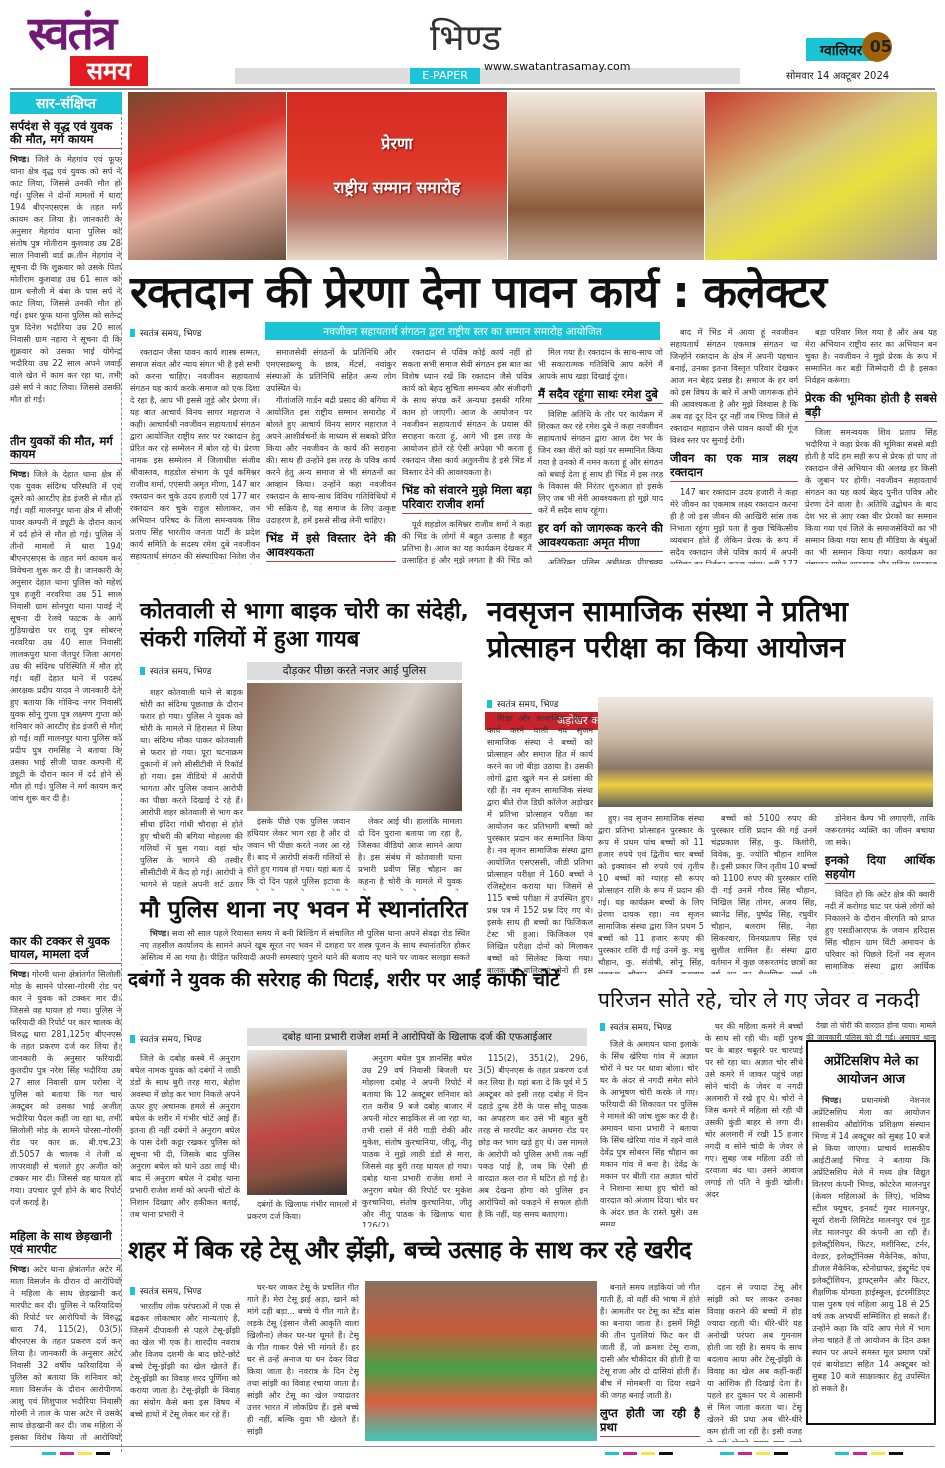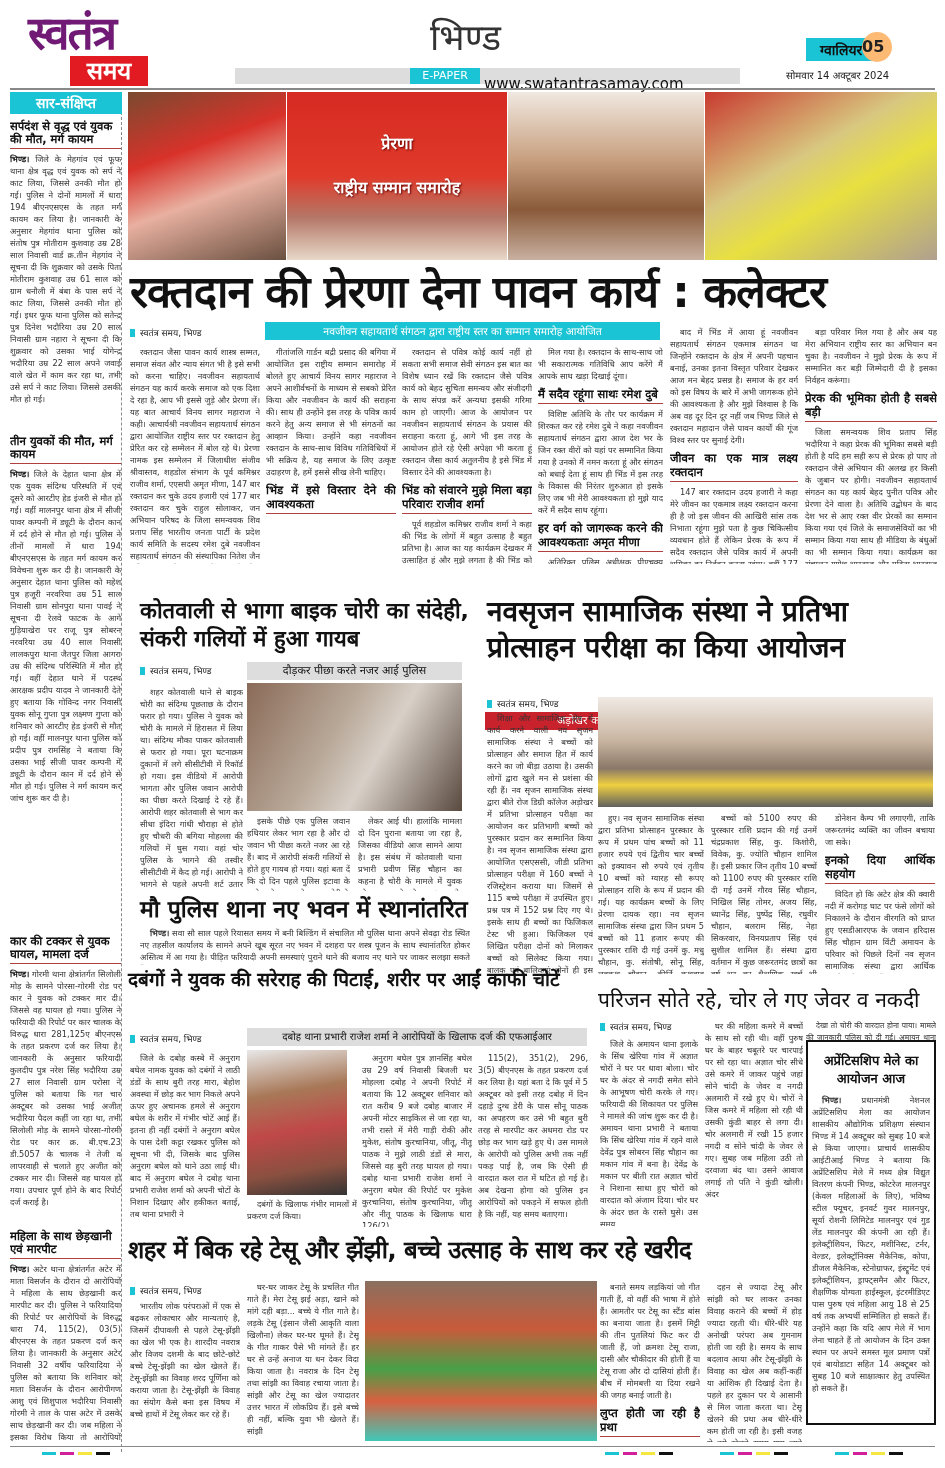--- a/index.html
+++ b/index.html
@@ -6,23 +6,23 @@
   html, body { width: 945px; height: 1468px; background: #fff; overflow: hidden; }
   body { font-family: "DejaVu Sans", "Liberation Sans", sans-serif; color: #222; position: relative; }
   .abs { position: absolute; }
 
   
   .logo-top { left: 28px; top: 10px; font-size: 46px; font-weight: bold; color: #701a75; letter-spacing: -2px; line-height: 46px; font-family: "DejaVu Serif", serif; }
   .logo-bottom { left: 70px; top: 56px; width: 78px; height: 30px; background: #e21b23; color: #fff; font-size: 24px; font-weight: bold; text-align: center; line-height: 30px; font-family: "DejaVu Serif", serif; }
   .edition-title { left: 430px; top: 12px; font-size: 36px; color: #333; font-family: "DejaVu Sans", sans-serif; }
   .epaper-bar { left: 235px; top: 68px; width: 505px; height: 16px; background: #ddd; }
   .epaper-tag { left: 410px; top: 68px; width: 70px; height: 16px; background: #1bc4d4; color: #fff; font-size: 11px; text-align: center; line-height: 16px; }
-  .epaper-url { left: 484px; top: 76px; font-size: 15px; line-height: 16px; color: #111; }
+  .epaper-url { left: 484px; top: 59px; font-size: 11px; line-height: 16px; color: #111; }
   .city-tag { left: 806px; top: 38px; background: #1bc4d4; color: #111; font-size: 14px; font-weight: bold; padding: 2px 14px; }
-  .page-no { left: 862px; top: 32px; width: 30px; height: 30px; border-radius: 50%; background: #fdba74; font-size: 16px; font-weight: bold; text-align: left; line-height: 30px; }
+  .page-no { left: 862px; top: 32px; width: 30px; height: 30px; border-radius: 50%; background: #a16207; font-size: 16px; font-weight: bold; text-align: right; line-height: 30px; }
   .date-line { left: 786px; top: 68px; font-size: 10px; color: #222; }
   .masthead-rule { left: 10px; top: 88px; width: 925px; height: 2px; background: #888; }
 
   
   .sidebar { left: 10px; top: 92px; width: 112px; height: 1360px; border-right: 1px dashed #888; }
   .side-head { width: 112px; height: 22px; background: #1bc4d4; color: #fff; font-size: 14px; font-weight: bold; text-align: center; line-height: 22px; }
   .side-title { font-size: 11.5px; font-weight: bold; color: #111; line-height: 13px; margin-top: 6px; padding-bottom: 2px; border-bottom: 1px solid #b04040; }
   .side-text { font-size: 8.2px; line-height: 12px; color: #333; text-align: justify; margin-top: 4px; }
   .side-text b { color: #111; }
 
@@ -113,20 +113,21 @@
 <div class="abs photo ph4"></div>
 
 <div class="abs headline h-main">रक्तदान की प्रेरणा देना पावन कार्य : कलेक्टर</div>
 <div class="abs byline" style="left:130px;top:326px;">स्वतंत्र समय, भिण्ड</div>
 <div class="abs subhead-cyan">नवजीवन सहायतार्थ संगठन द्वारा राष्ट्रीय स्तर का सम्मान समारोह आयोजित</div>
 
 <div class="abs col" style="left:130px;top:346px;width:130px;height:218px;">
   <p>रक्तदान जैसा पावन कार्य शास्त्र सम्मत, समाज संवत और न्याय संगत भी है इसे सभी को करना चाहिए। नवजीवन सहायतार्थ संगठन यह कार्य करके समाज को एक दिशा दे रहा है, आप भी इससे जुड़े और प्रेरणा लें। यह बात आचार्य विनय सागर महाराज ने कही। आचार्यश्री नवजीवन सहायतार्थ संगठन द्वारा आयोजित राष्ट्रीय स्तर पर रक्तदान हेतु प्रेरित कर रहे सम्मेलन में बोल रहे थे। प्रेरणा नामक इस सम्मेलन में जिलाधीश संजीव श्रीवास्तव, शहडोल संभाग के पूर्व कमिश्नर राजीव शर्मा, एएसपी अमृत मीणा, 147 बार रक्तदान कर चुके उदय हजारी एवं 177 बार रक्तदान कर चुके राहुल सोलाकर, जन अभियान परिषद के जिला समन्वयक शिव प्रताप सिंह भारतीय जनता पार्टी के प्रदेश कार्य समिति के सदस्य रमेश दुबे नवजीवन सहायतार्थ संगठन की संस्थापिका नितेश जैन सचिव नम्रता जैन अध्यक्ष पिंकू शर्मा सहित जिले के प्रतिष्ठित</p>
 </div>
 <div class="abs col" style="left:266px;top:346px;width:130px;height:218px;">
+  <p>समाजसेवी संगठनों के प्रतिनिधि और एमएसडब्ल्यू के छात्र, मेंटर्स, नवांकुर संस्थाओं के प्रतिनिधि सहित अन्य लोग उपस्थित थे।</p>
   <p>गीतांजलि गार्डन बद्री प्रसाद की बगिया में आयोजित इस राष्ट्रीय सम्मान समारोह में बोलते हुए आचार्य विनय सागर महाराज ने अपने आशीर्वचनों के माध्यम से सबको प्रेरित किया और नवजीवन के कार्य की सराहना की। साथ ही उन्होंने इस तरह के पवित्र कार्य करने हेतु अन्य समाज से भी संगठनों का आव्हान किया। उन्होंने कहा नवजीवन रक्तदान के साथ-साथ विविध गतिविधियों में भी सक्रिय है, यह समाज के लिए उत्कृष्ट उदाहरण है, हमें इससे सीख लेनी चाहिए।</p>
   <h4>भिंड में इसे विस्तार देने की आवश्यकता</h4>
 
 </div>
 <div class="abs col" style="left:402px;top:346px;width:130px;height:218px;">
   <p>रक्तदान से पवित्र कोई कार्य नहीं हो सकता सभी समाज सेवी संगठन इस बात का विशेष ध्यान रखें कि रक्तदान जैसे पवित्र कार्य को बेहद सुचिता समन्वय और संजीदगी के साथ संपन्न करें अन्यथा इसकी गरिमा काम हो जाएगी। आज के आयोजन पर नवजीवन सहायतार्थ संगठन के प्रयास की सराहना करता हूं, आगे भी इस तरह के आयोजन होते रहे ऐसी अपेक्षा भी करता हूं रक्तदान जैसा कार्य अतुलनीय है इसे भिंड में विस्तार देने की आवश्यकता है।</p>
   <h4>भिंड को संवारने मुझे मिला बड़ा परिवारः राजीव शर्मा</h4>
   <p>पूर्व शहडोल कमिश्नर राजीव शर्मा ने कहा की भिंड के लोगों में बहुत उत्साह है बहुत प्रतिभा है। आज का यह कार्यक्रम देखकर मैं उत्साहित हूं और मुझे लगता है की भिंड को संवारने के लिए मुझे एक बहुत बड़ा परिवार</p>
 </div>
 <div class="abs col" style="left:538px;top:346px;width:125px;height:218px;">

